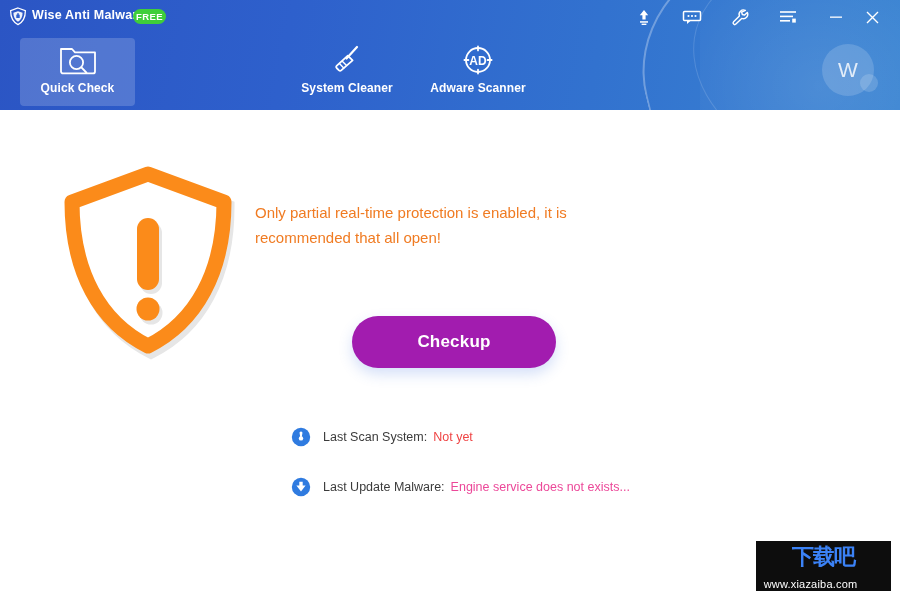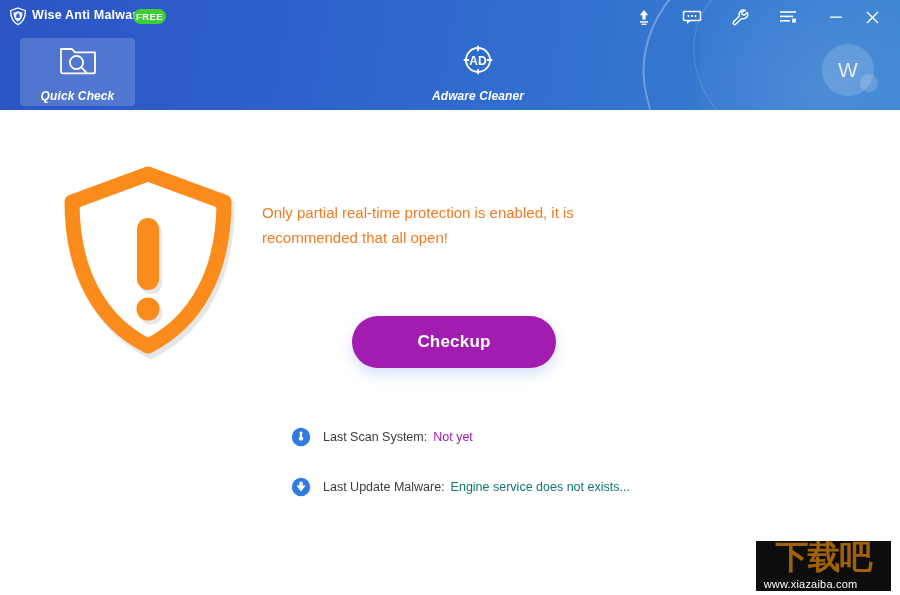--- a/index.html
+++ b/index.html
@@ -111,27 +111,26 @@
     cursor: pointer;
     border-radius: 4px;
   }
   .tab.active { background: rgba(255,255,255,0.18); }
   .tab .tab-icon {
     height: 40px;
     display: flex; align-items: center; justify-content: flex-start;
     margin-top: 2px;
   }
   .tab .tab-label {
-    margin-top: 9px;
+    margin-top: 1px;
     font-size: 12px;
     font-weight: bold;
     color: #ffffff;
     white-space: nowrap;
     letter-spacing: .1px;
-    font-style: italic;
   }
   #tab0 { left: 20px; }
   #tab1 { left: 154px; width: 130px; }
   #tab2 { left: 288px; width: 118px; }
   #tab3 { left: 418px; width: 120px; }
 
   
   #avatar {
     position: absolute;
     left: 822px; top: 44px;
@@ -159,21 +158,20 @@
     left: 58px; top: 160px;
     width: 180px; height: 200px;
   }
   #warn-text {
     position: absolute;
     left: 255px; top: 200px;
     width: 370px;
     font-size: 15px;
     line-height: 25px;
     color: #f07b22;
-    margin-left: 7px;
   }
 
   #checkup-btn {
     position: absolute;
     left: 352px; top: 316px;
     width: 204px; height: 52px;
     border: none;
     border-radius: 26px;
     background: #a21caf;
     color: #ffffff;
@@ -211,40 +209,40 @@
   .status-value {
     margin-left: 6px;
     font-size: 12.5px;
     white-space: nowrap;
   }
   .status-value.link {
     color: #2a6fd4;
     text-decoration: underline;
     cursor: pointer;
   }
-  .status-value.muted { color: #a21caf; }
-  .status-value.warn  { color: #0f766e; }
+  .status-value.muted { color: #ef4444; }
+  .status-value.warn  { color: #ec4899; }
 
   
   #watermark {
     position: absolute;
     left: 756px; top: 541px;
     width: 135px; height: 50px;
     background: #0d0d0d;
     overflow: hidden;
   }
   #wm-cjk {
     position: absolute;
     left: 0; top: -2px;
     width: 135px;
     text-align: center;
     font-family: "DejaVu Sans", sans-serif;
-    font-size: 33px;
+    font-size: 22px;
     font-weight: bold;
-    color: #a16207;
+    color: #3b82f6;
     letter-spacing: -1px;
     line-height: 36px;
   }
   #wm-url {
     position: absolute;
     left: 0; bottom: 1px;
     width: 109px;
     text-align: center;
     font-family: "Liberation Sans", sans-serif;
     font-size: 11px;
@@ -341,30 +339,40 @@
           <svg width="40" height="34" viewBox="0 0 40 34">
             <path d="M3 6 h11 l3 3.4 h20 v19 a2 2 0 0 1 -2 2 h-30 a2 2 0 0 1 -2 -2 Z" fill="none" stroke="#ffffff" stroke-width="1.8" stroke-linejoin="round"></path>
             <circle cx="18.5" cy="19.5" r="6.6" fill="none" stroke="#ffffff" stroke-width="1.8"></circle>
             <path d="M23.4 24.4 L28.4 29.6" stroke="#ffffff" stroke-width="2" stroke-linecap="round"></path>
           </svg>
         </span>
         <span class="tab-label">Quick Check</span>
       </div>
 
 
+      <div id="tab2" class="tab">
+        <span class="tab-icon">
+          <svg width="36" height="34" viewBox="0 0 36 34">
+            <path d="M28 4 L17.5 15.5" stroke="#ffffff" stroke-width="2.2" stroke-linecap="round"></path>
+            <path d="M18.8 12.6 L23.6 17.4 L12.2 27.4 a1.6 1.6 0 0 1 -2.2 0 L7.6 25 a1.6 1.6 0 0 1 0 -2.2 Z" fill="none" stroke="#ffffff" stroke-width="1.8" stroke-linejoin="round"></path>
+            <path d="M10.4 20.6 L15.2 25.4 M13.0 18.0 L17.8 22.8" stroke="#ffffff" stroke-width="1.4"></path>
+          </svg>
+        </span>
+        <span class="tab-label">System Cleaner</span>
+      </div>
 
       <div id="tab3" class="tab">
         <span class="tab-icon">
           <svg width="36" height="34" viewBox="0 0 36 34">
             <circle cx="18" cy="17" r="12" fill="none" stroke="#ffffff" stroke-width="1.8"></circle>
             <path d="M18 3.4 v4 M18 26.6 v4 M4.4 17 h4 M27.6 17 h4" stroke="#ffffff" stroke-width="1.8" stroke-linecap="round"></path>
             <text x="18" y="22" text-anchor="middle" font-family="Liberation Sans, sans-serif" font-size="12" font-weight="bold" fill="#ffffff">AD</text>
           </svg>
         </span>
-        <span class="tab-label">Adware Cleaner</span>
+        <span class="tab-label">Adware Scanner</span>
       </div>
     </div>
 
     <div id="avatar">
       <span>W</span>
     </div>
   </div>
 
   <div id="shield">
     <svg width="180" height="200" viewBox="0 0 180 200">

